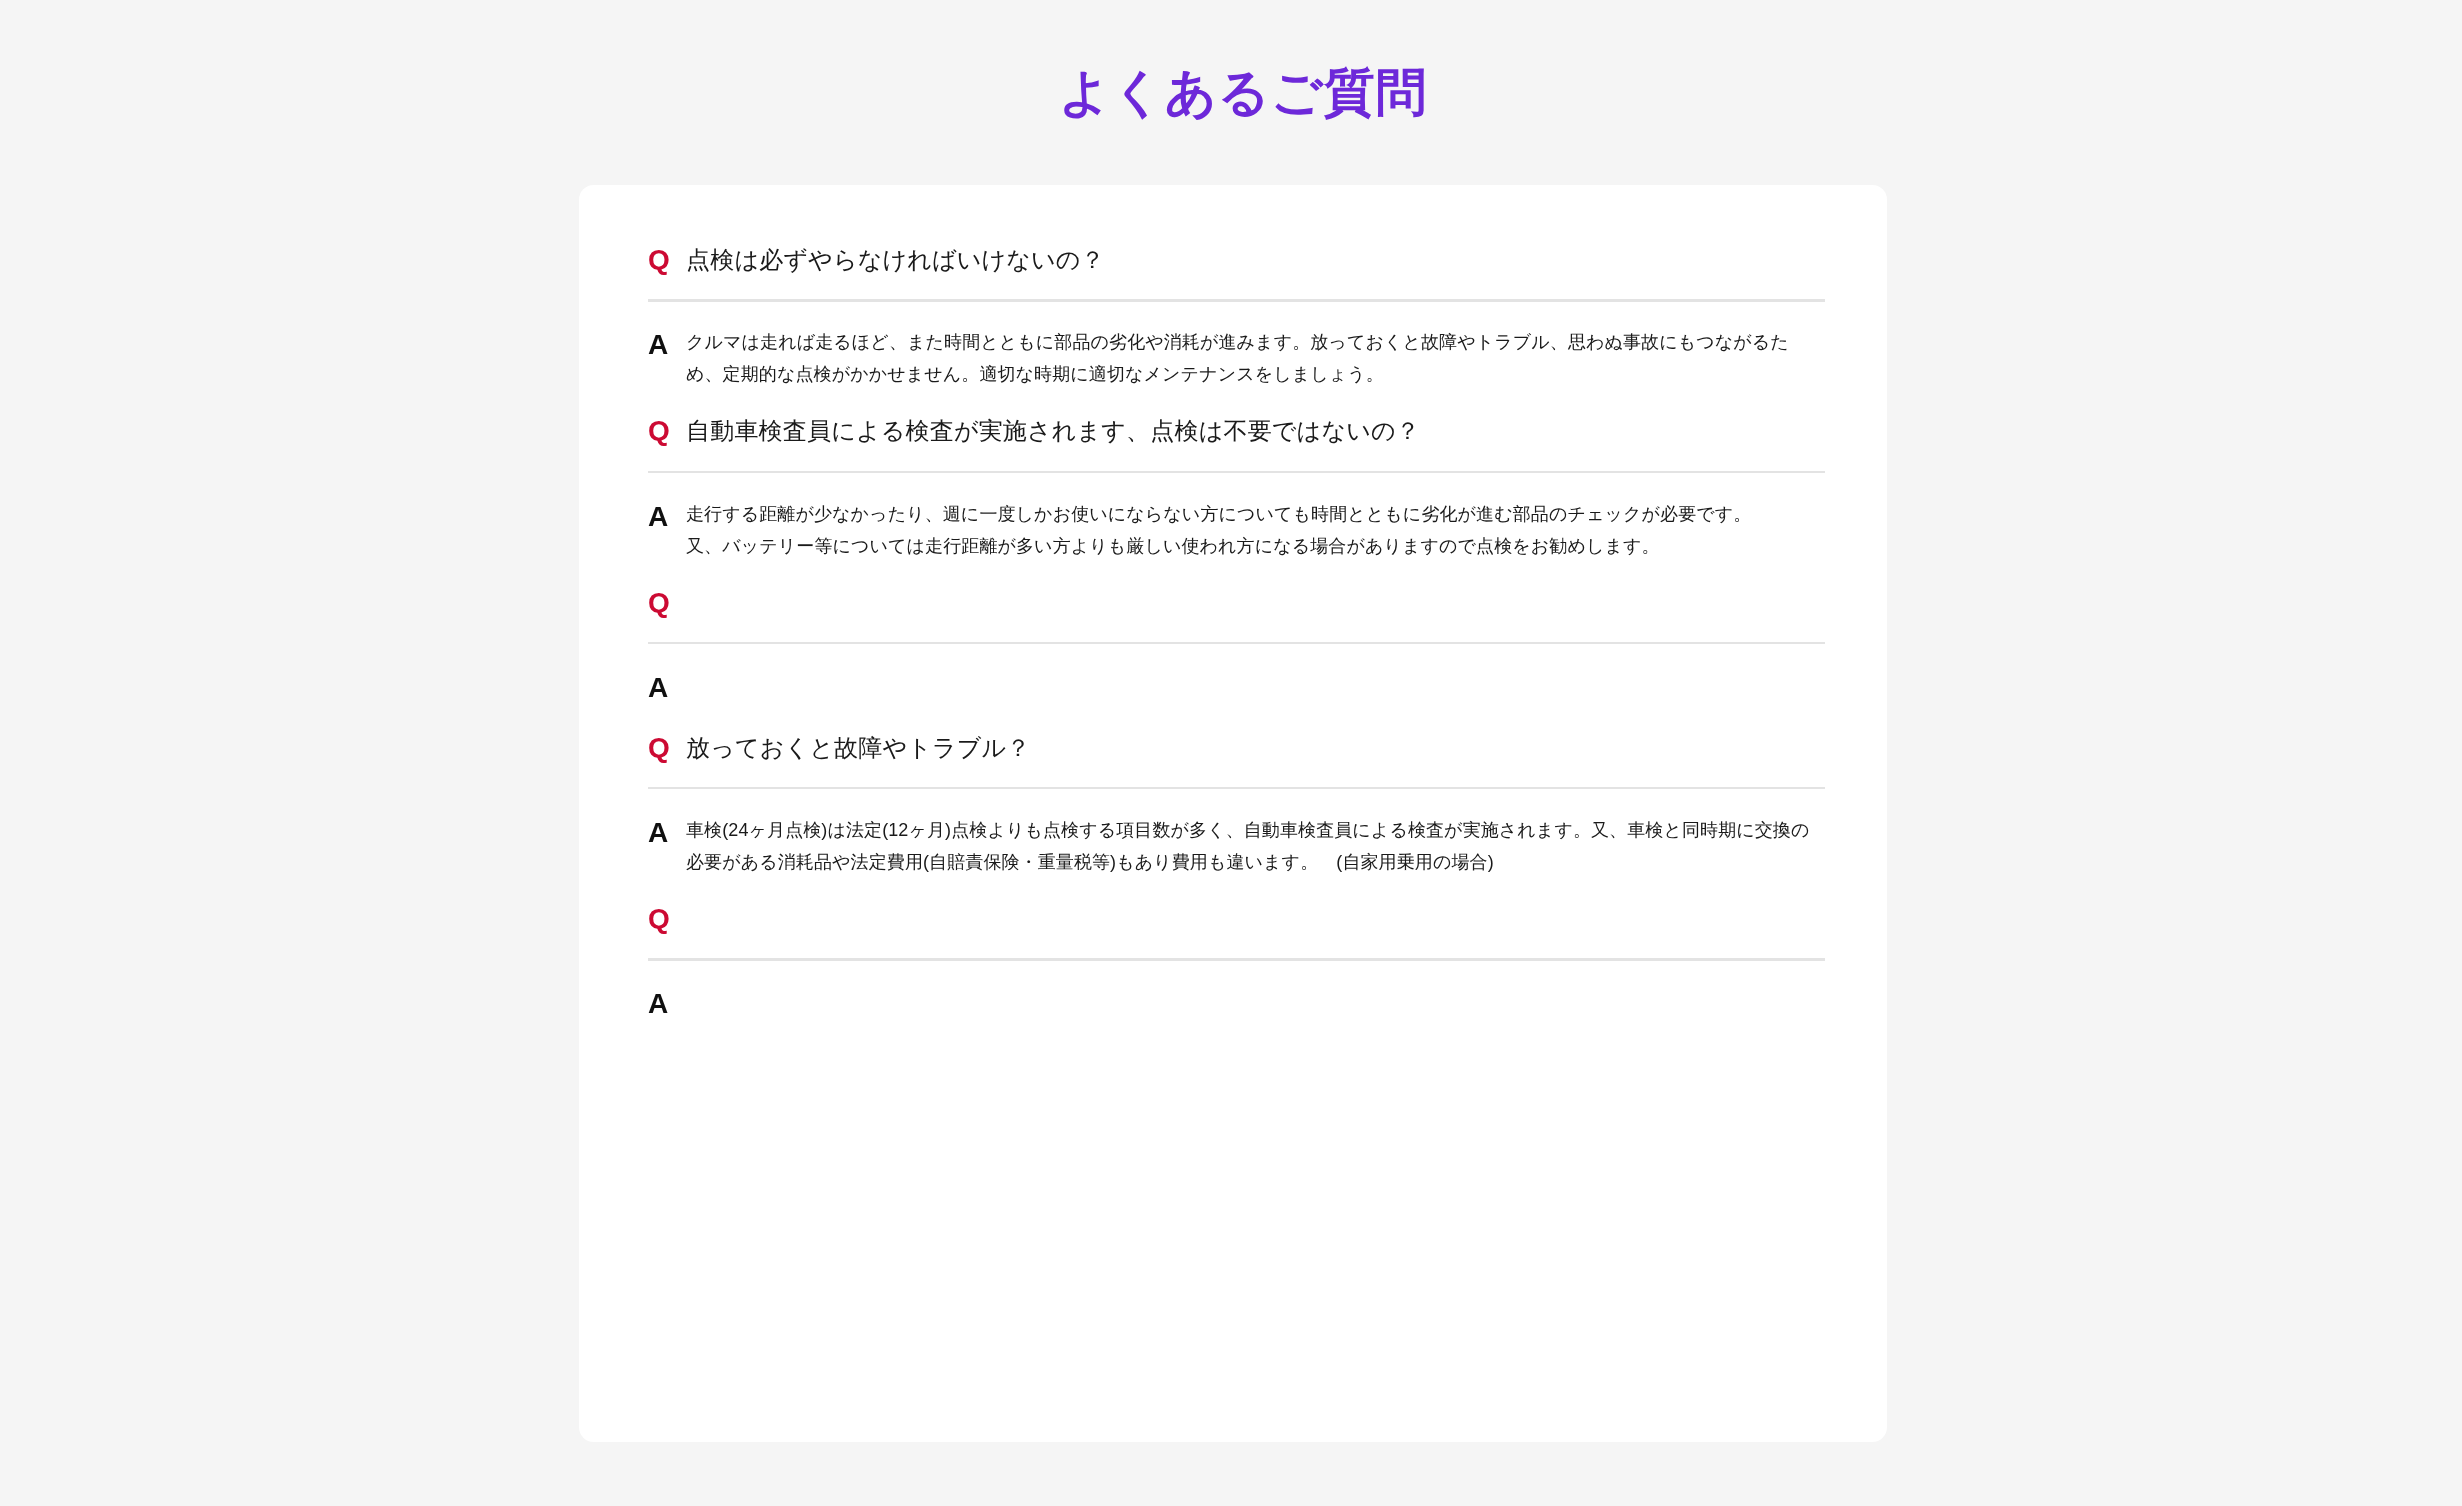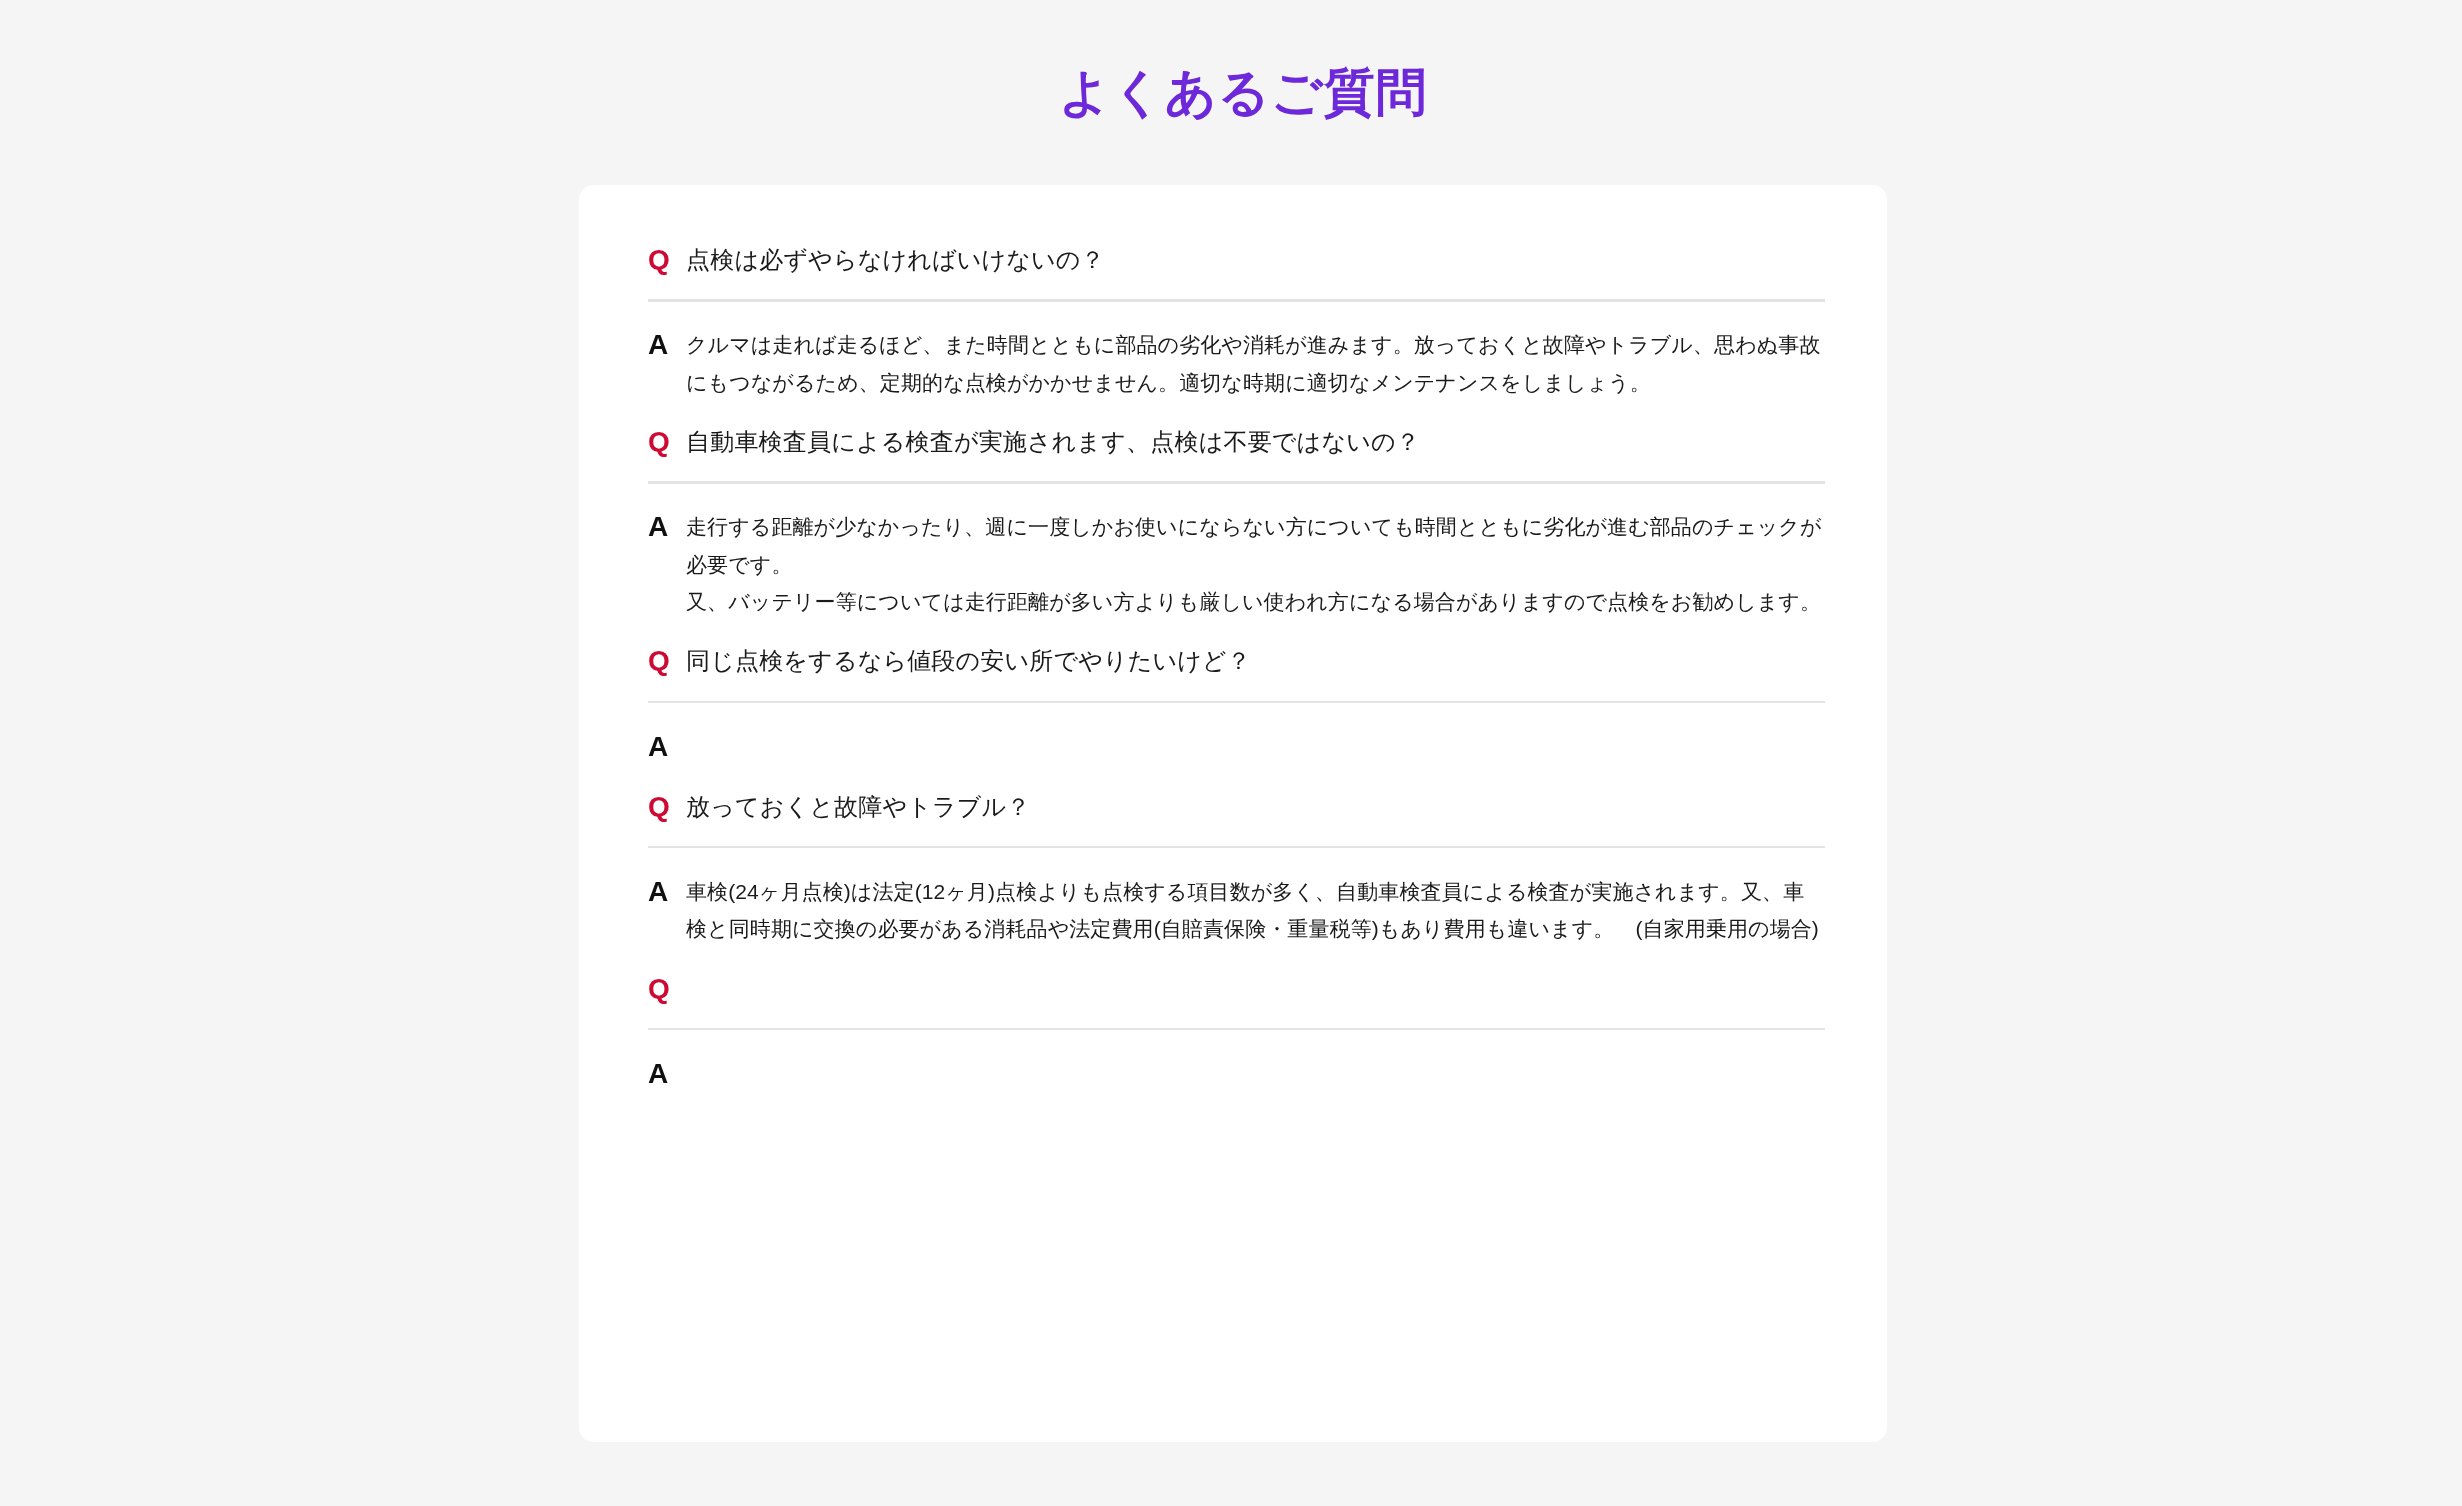--- a/index.html
+++ b/index.html
@@ -100,21 +100,21 @@
     flex: 0 0 auto;
     width: 38px;
     font-size: 28px;
     font-weight: 700;
     color: #101010;
     line-height: 1.35;
   }
 
   .a-text {
     flex: 1 1 auto;
-    font-size: 21px;
+    font-size: 18px;
     font-weight: 400;
     color: #1a1a1a;
     line-height: 1.78;
     letter-spacing: 0.1px;
     white-space: pre-line;
     max-width: 1141px;
   }
 </style>
 </head>
 <body>
@@ -144,21 +144,20 @@
       <div class="faq-divider"></div>
       <div class="faq-answer">
         <span class="a-mark">A</span>
         <span class="a-text">走行する距離が少なかったり、週に一度しかお使いにならない方についても時間とともに劣化が進む部品のチェックが必要です。
 又、バッテリー等については走行距離が多い方よりも厳しい使われ方になる場合がありますので点検をお勧めします。</span>
       </div>
     </div>
         <div class="faq-item">
       <div class="faq-question">
         <span class="q-mark">Q</span>
-        <span class="q-text">同じ点検をするなら値段の安い所でやりたいけど？</span>
       </div>
       <div class="faq-divider"></div>
       <div class="faq-answer">
         <span class="a-mark">A</span>
       </div>
     </div>
         <div class="faq-item">
       <div class="faq-question">
         <span class="q-mark">Q</span>
         <span class="q-text">放っておくと故障やトラブル？</span>

